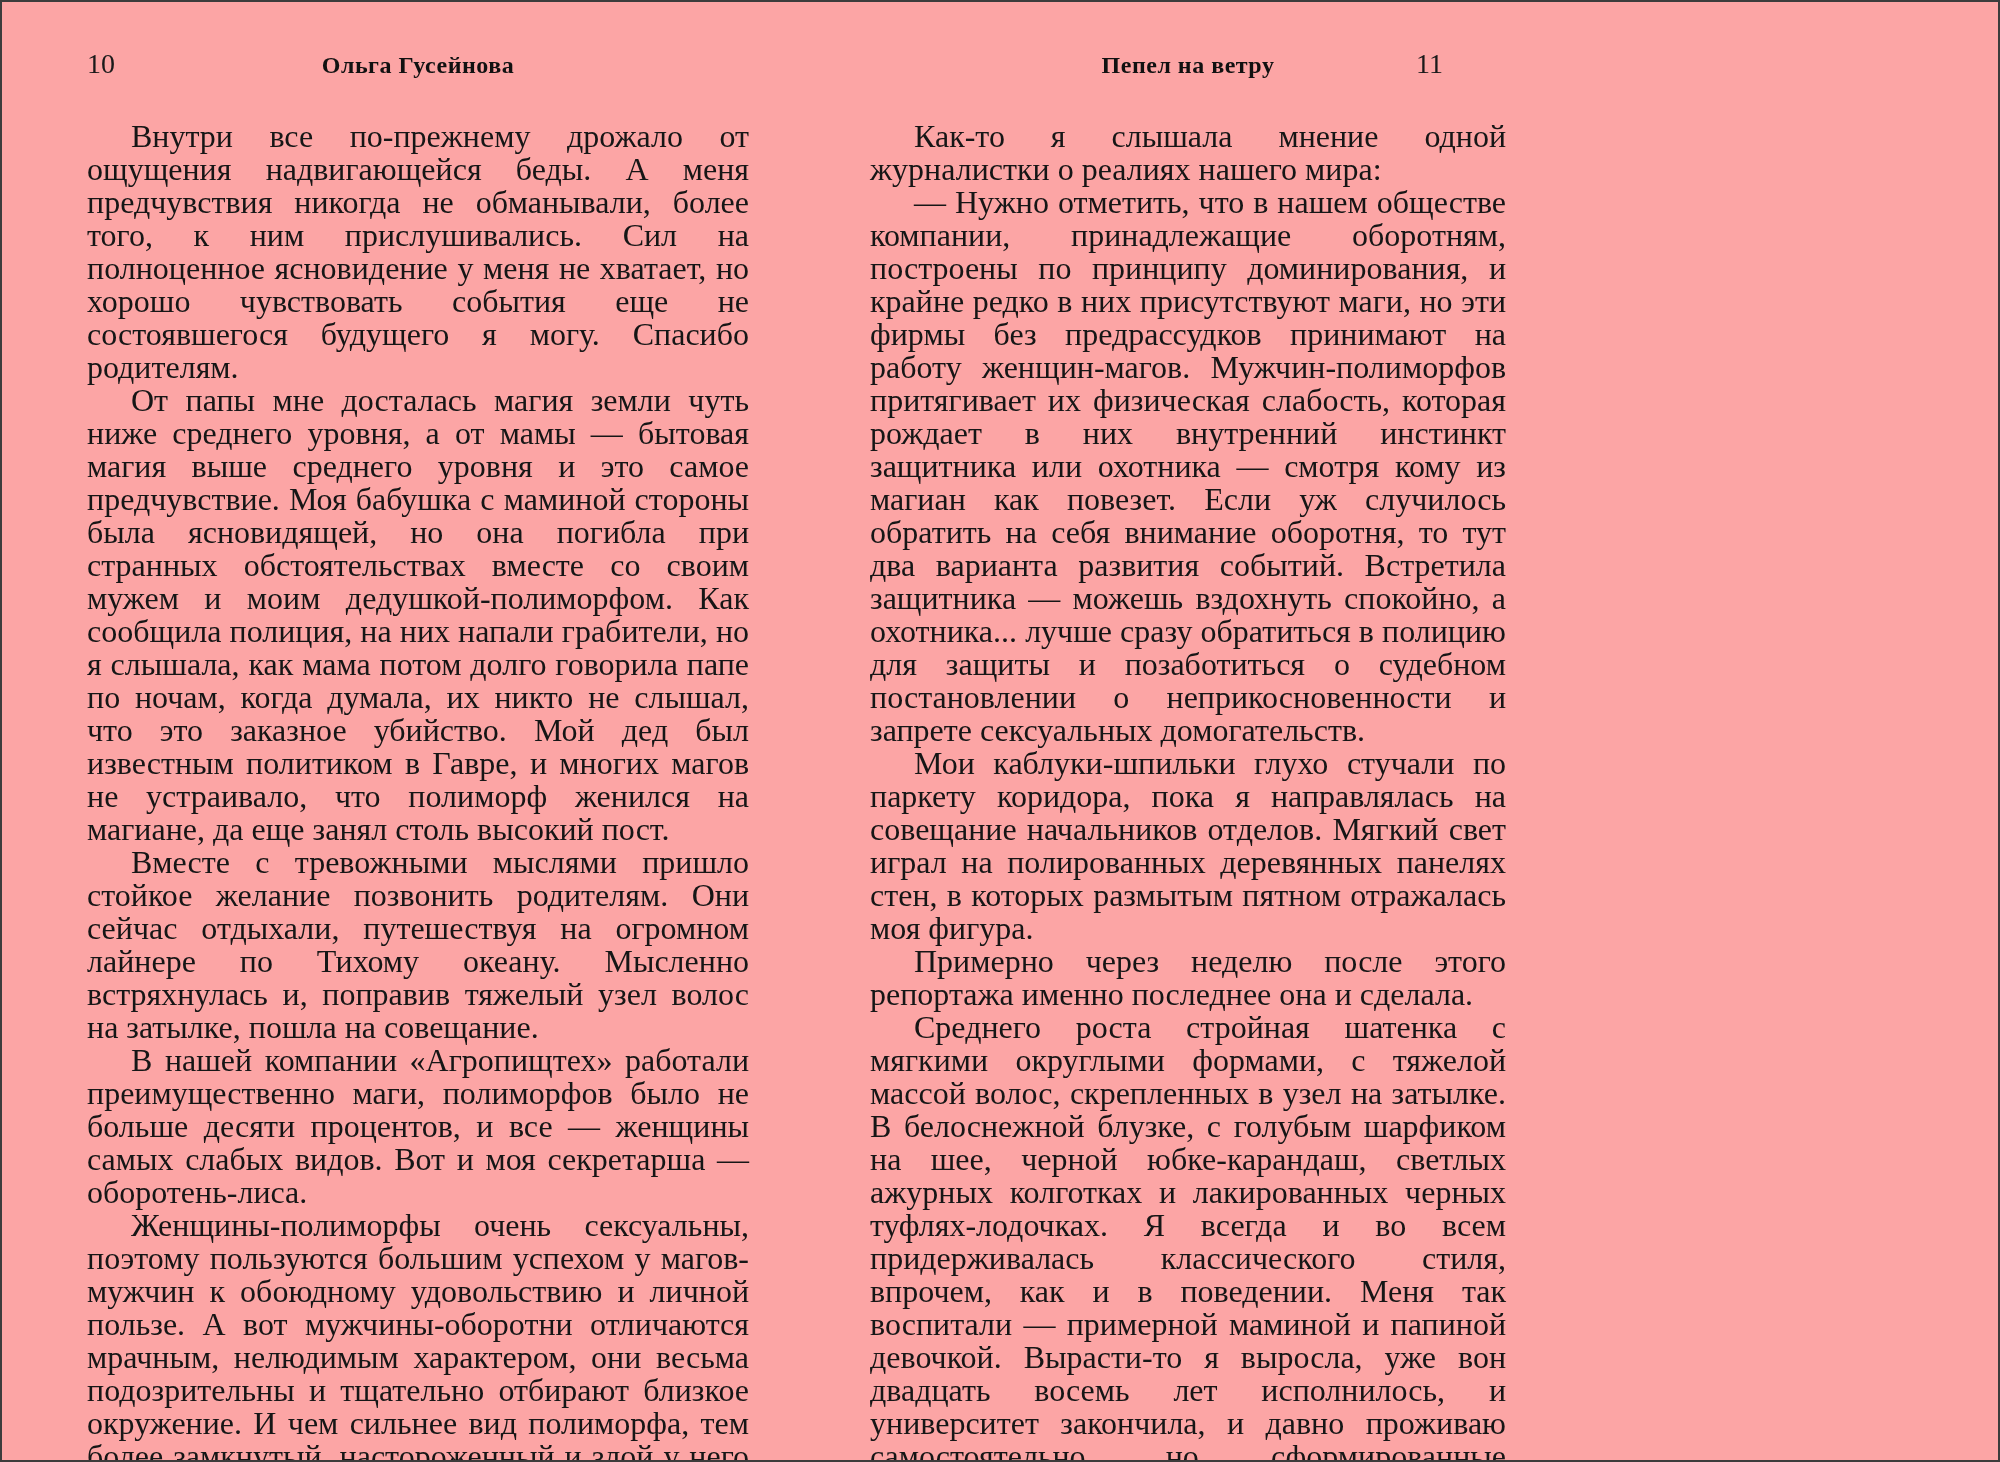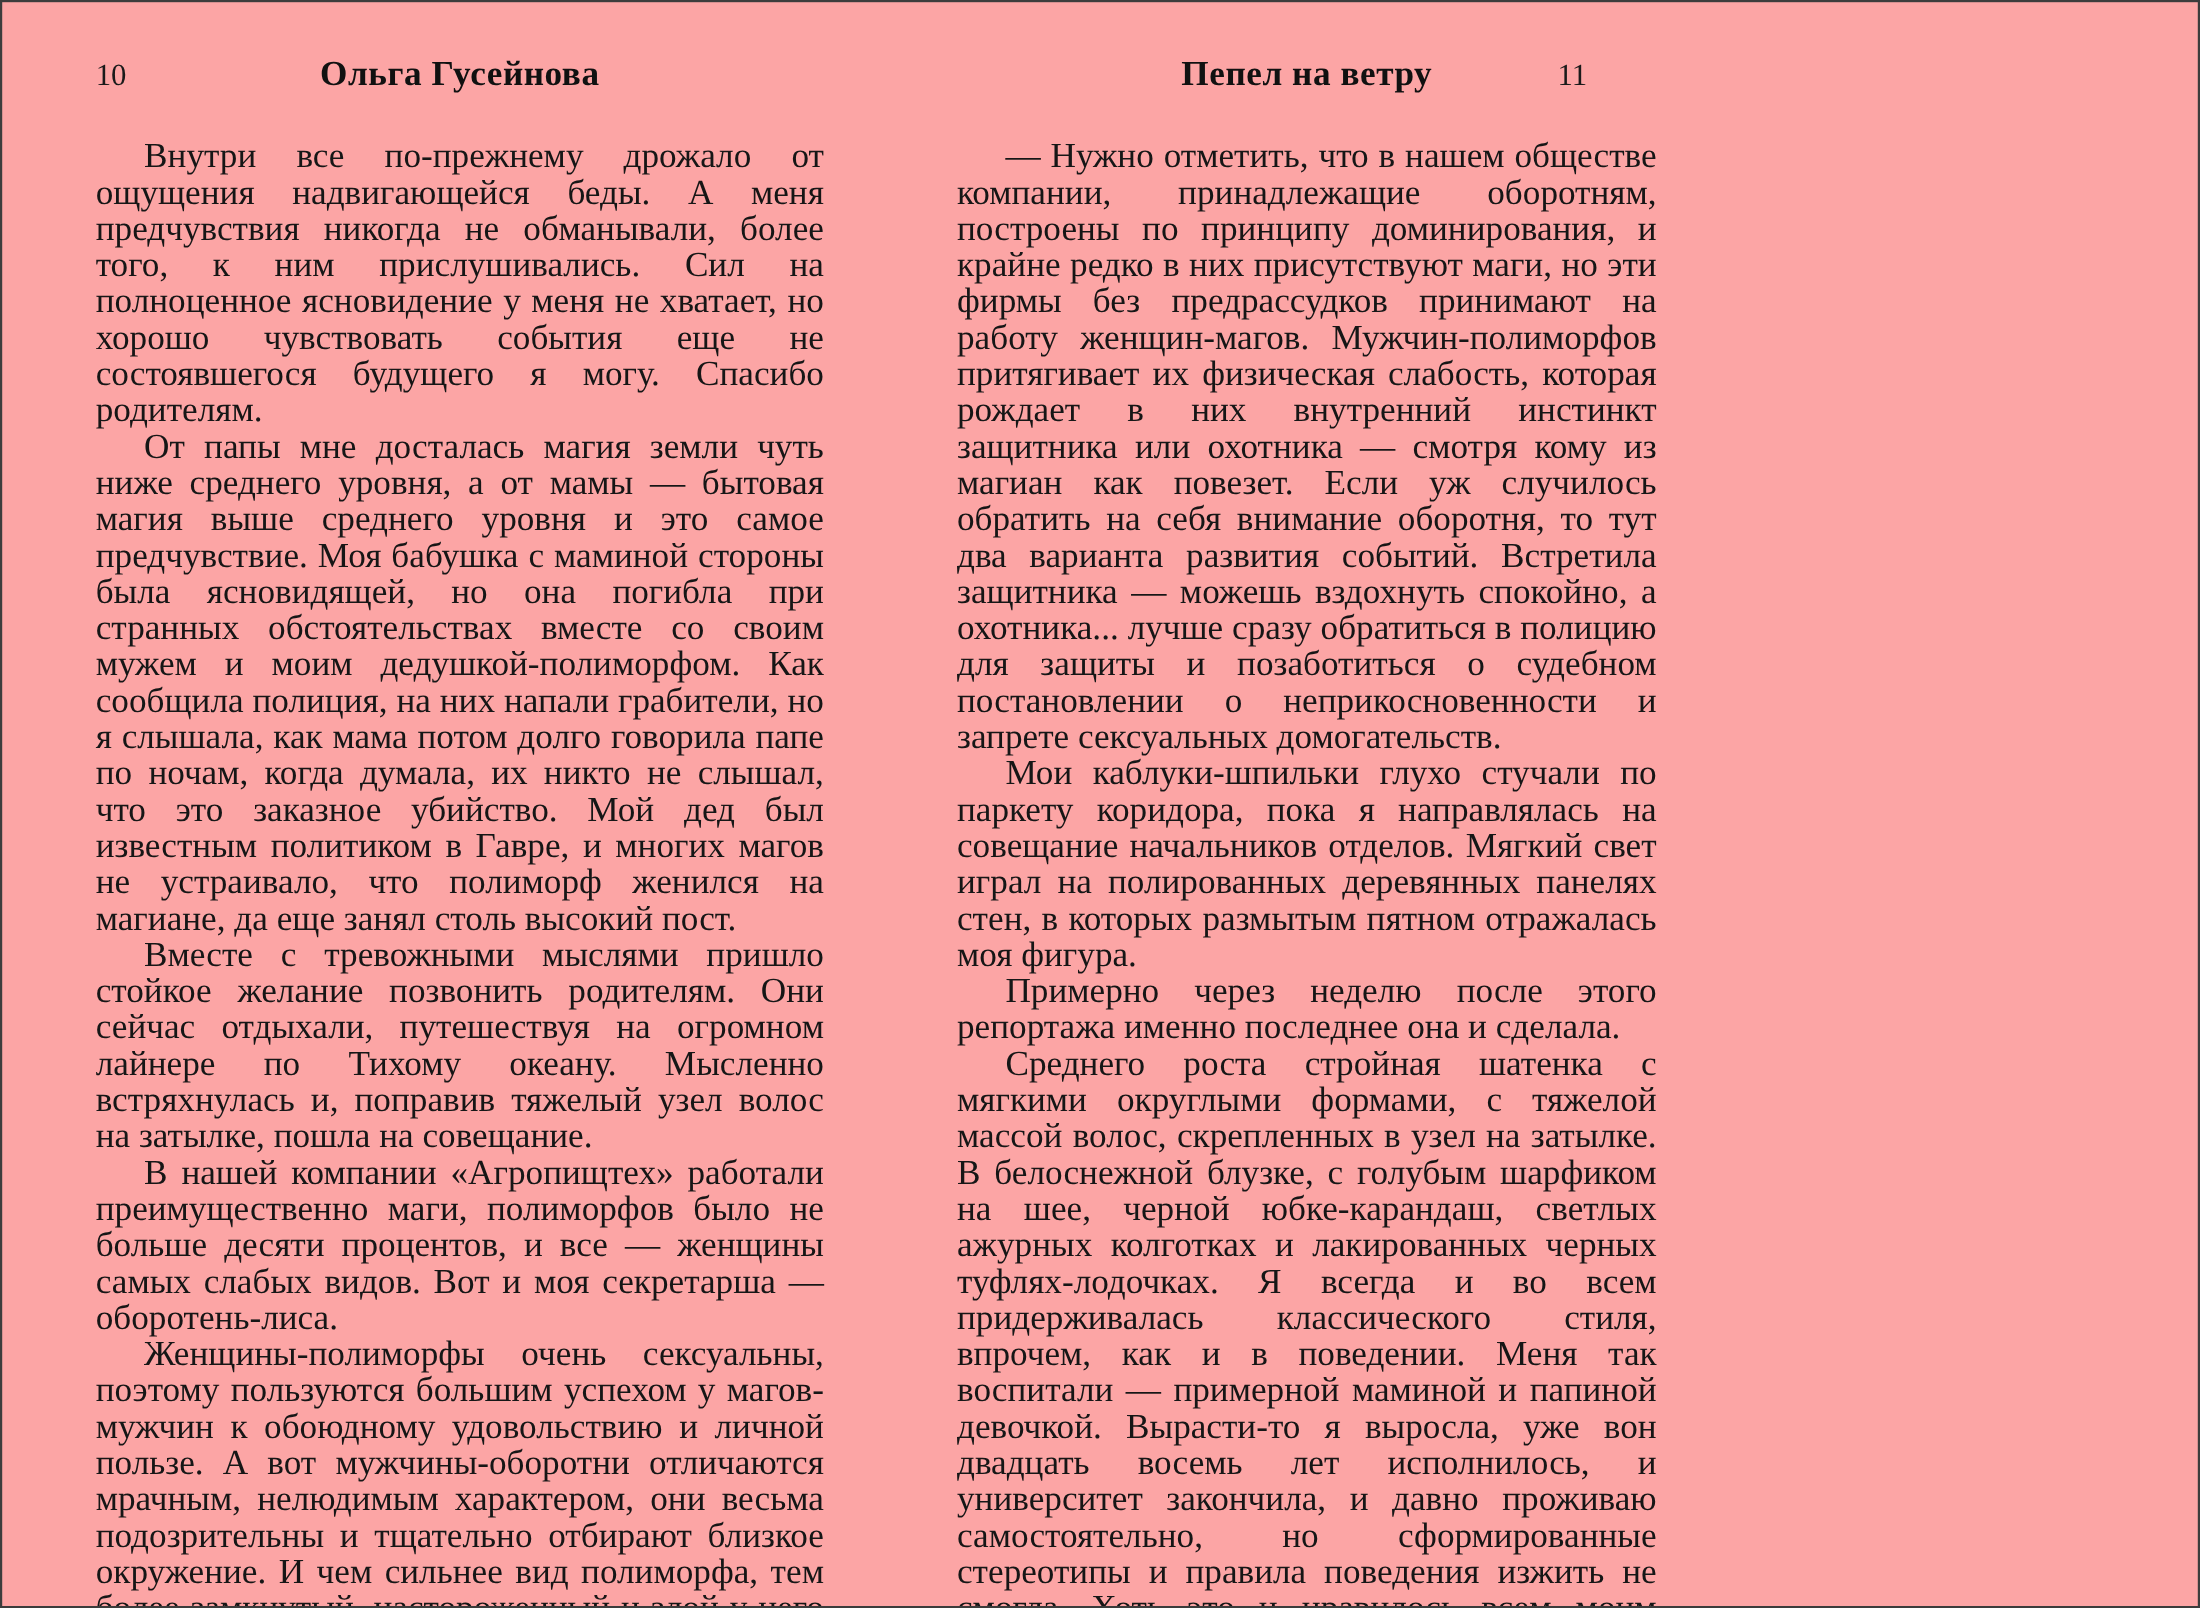--- a/index.html
+++ b/index.html
@@ -28,21 +28,21 @@
   }
   .page-number {
     font-size: 28px;
     font-weight: normal;
     color: #1a1a1a;
   }
   .page-number--right { }
   .running-title {
     text-align: center;
     font-weight: bold;
-    font-size: 32px;
+    font-size: 24px;
     letter-spacing: 0.5px;
     color: #111111;
   }
 
   .page-body p {
     font-size: 32px;
     line-height: 33px;
     text-align: justify;
     text-indent: 44px;
     hyphens: auto;
@@ -70,20 +70,21 @@
     </div>
   </section>
 
   <section class="page page--right">
     <header class="page-header">
       <span class="page-number"></span>
       <span class="running-title">Пепел на ветру</span>
       <span class="page-number page-number--right">11</span>
     </header>
     <div class="page-body">
+      <p>Как-то я слышала мнение одной журналистки о реалиях нашего мира:</p>
       <p>— Нужно отметить, что в нашем обществе компании, принадлежащие оборотням, построены по принципу доминирования, и крайне редко в них присутствуют маги, но эти фирмы без предрассудков принимают на работу женщин-магов. Мужчин-полиморфов притягивает их физическая слабость, которая рождает в них внутренний инстинкт защитника или охотника — смотря кому из магиан как повезет. Если уж случилось обратить на себя внимание оборотня, то тут два варианта развития событий. Встретила защитника — можешь вздохнуть спокойно, а охотника... лучше сразу обратиться в полицию для защиты и позаботиться о судебном постановлении о неприкосновенности и запрете сексуальных домогательств.</p>
       <p>Мои каблуки-шпильки глухо стучали по паркету коридора, пока я направлялась на совещание начальников отделов. Мягкий свет играл на полированных деревянных панелях стен, в которых размытым пятном отражалась моя фигура.</p>
       <p>Примерно через неделю после этого репортажа именно последнее она и сделала.</p>
       <p>Среднего роста стройная шатенка с мягкими округлыми формами, с тяжелой массой волос, скрепленных в узел на затылке. В белоснежной блузке, с голубым шарфиком на шее, черной юбке-карандаш, светлых ажурных колготках и лакированных черных туфлях-лодочках. Я всегда и во всем придерживалась классического стиля, впрочем, как и в поведении. Меня так воспитали — примерной маминой и папиной девочкой. Вырасти-то я выросла, уже вон двадцать восемь лет исполнилось, и университет закончила, и давно проживаю самостоятельно, но сформированные стереотипы и правила поведения изжить не смогла. Хоть это и нравилось всем моим близким, но мне доставляло некоторые неудобства.</p>
     </div>
   </section>
 
 </div>
 
 </body></html>

